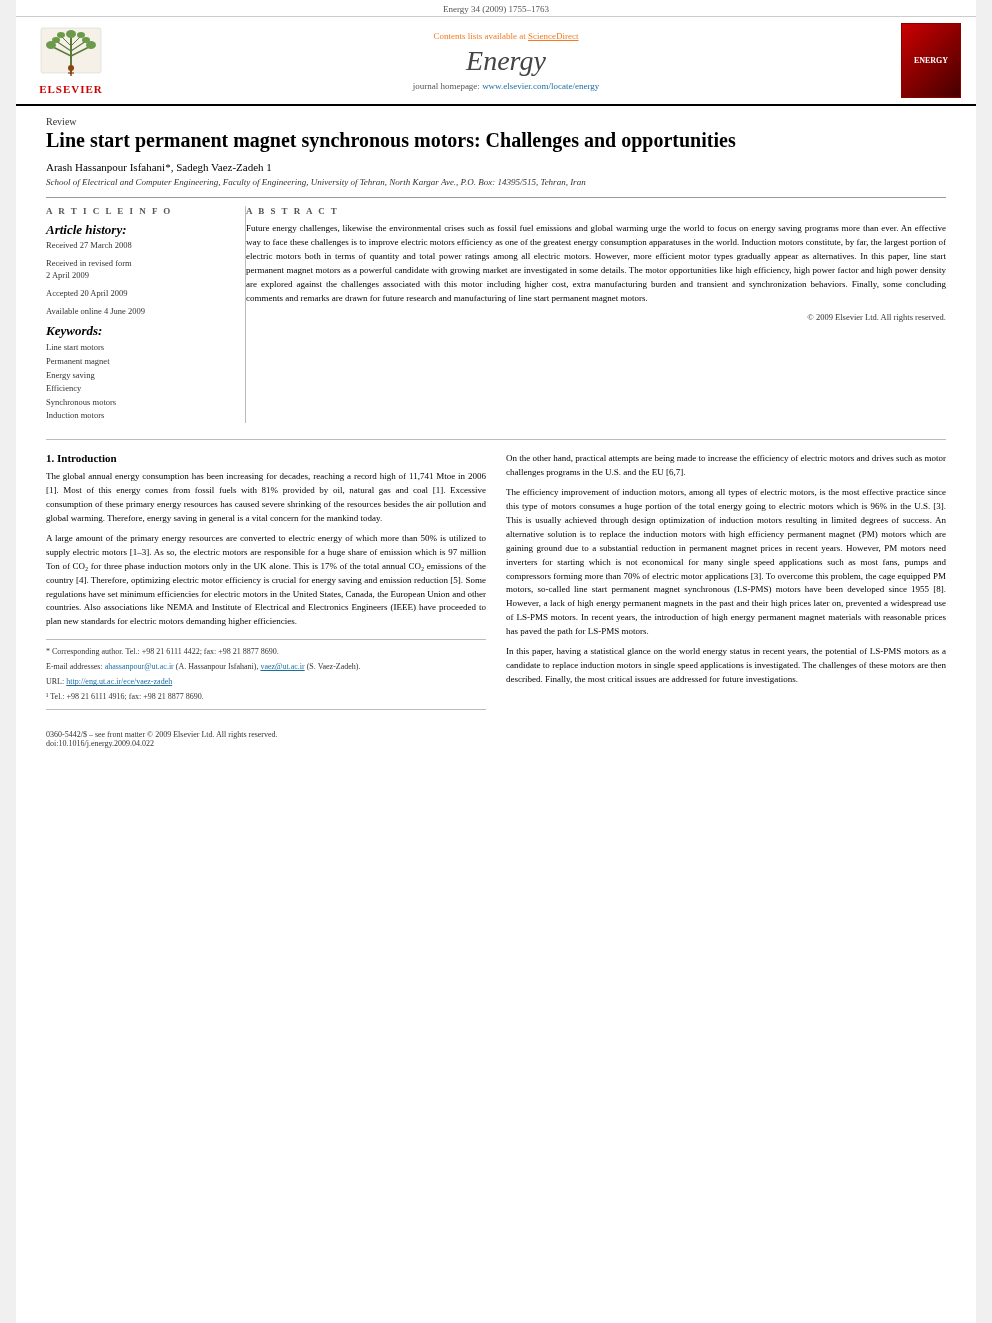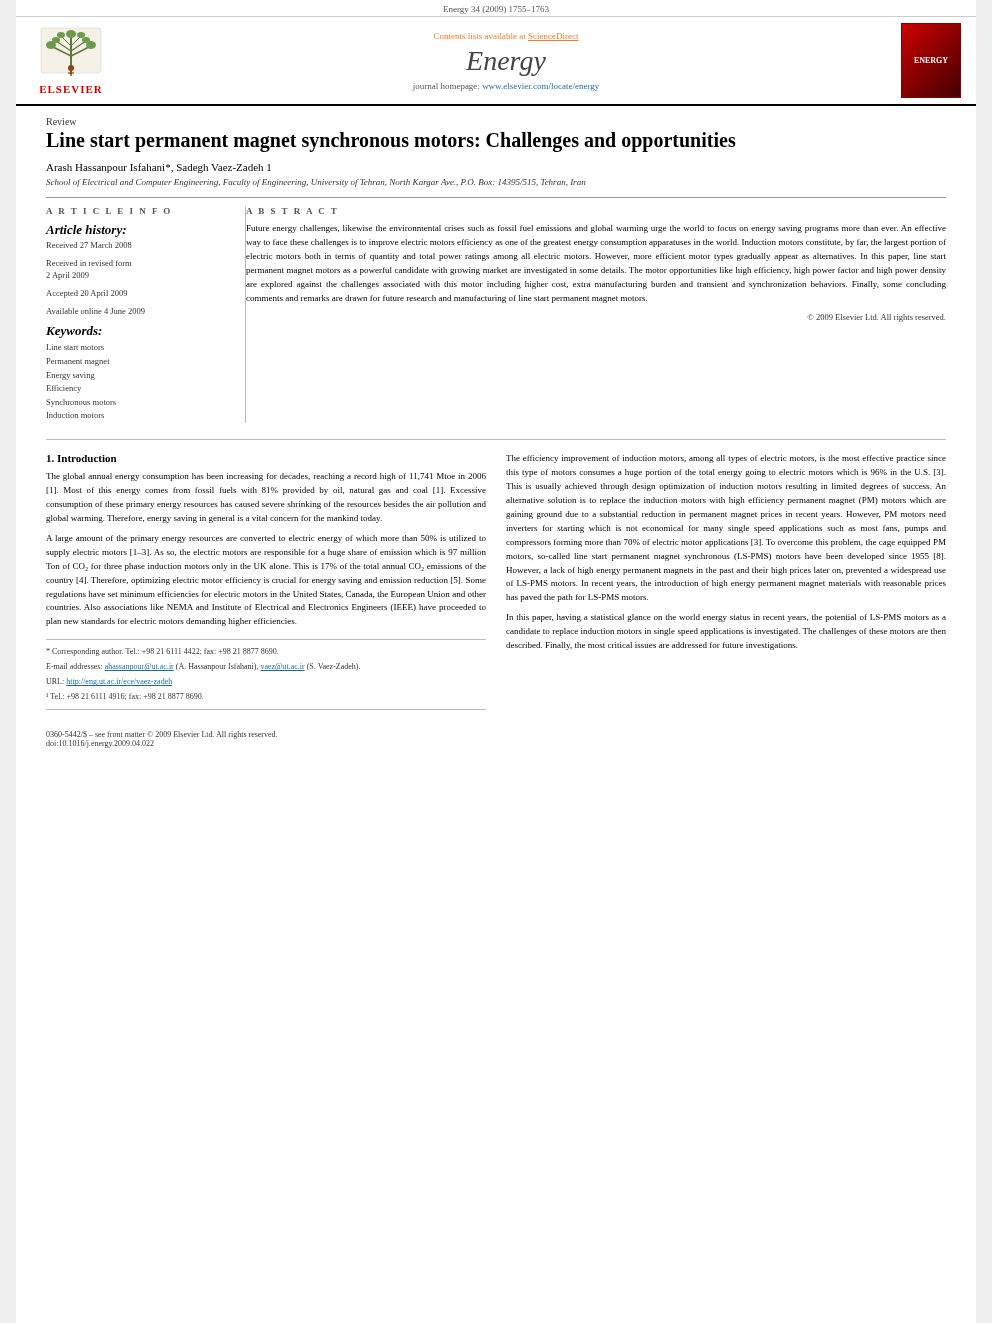--- a/index.html
+++ b/index.html
@@ -319,34 +319,35 @@
 
     <div class="main-columns">
       <div class="col-left">
         <div class="section-heading">1. Introduction</div>
         <div class="body-text">The global annual energy consumption has been increasing for decades, reaching a record high of 11,741 Mtoe in 2006 [1]. Most of this energy comes from fossil fuels with 81% provided by oil, natural gas and coal [1]. Excessive consumption of these primary energy resources has caused severe shrinking of the resources besides the air pollution and global warming. Therefore, energy saving in general is a vital concern for the mankind today.</div>
         <div class="body-text">A large amount of the primary energy resources are converted to electric energy of which more than 50% is utilized to supply electric motors [1–3]. As so, the electric motors are responsible for a huge share of emission which is 97 million Ton of CO₂ for three phase induction motors only in the UK alone. This is 17% of the total annual CO₂ emissions of the country [4]. Therefore, optimizing electric motor efficiency is crucial for energy saving and emission reduction [5]. Some regulations have set minimum efficiencies for electric motors in the United States, Canada, the European Union and other countries. Also associations like NEMA and Institute of Electrical and Electronics Engineers (IEEE) have proceeded to plan new standards for electric motors demanding higher efficiencies.</div>
 
         <div class="footnote-section">
           <div class="footnote-text">* Corresponding author. Tel.: +98 21 6111 4422; fax: +98 21 8877 8690.</div>
           <div class="footnote-text">
-            <span>E-mail addresses: </span><span style="color:#1a6ea0; text-decoration:underline; cursor:pointer;">ahassanpour@ut.ac.ir</span><span> (A. Hassanpour Isfahani), </span><span style="color:#1a6ea0; text-decoration:underline; cursor:pointer;">vaez@ut.ac.ir</span><span> (S. Vaez-Zadeh).</span>
+            <span>E-mail addresses: </span><span style="color:#1a6ea0; cursor:pointer;">ahassanpour@ut.ac.ir</span><span> (A. Hassanpour Isfahani), </span><span style="color:#1a6ea0; text-decoration:underline; cursor:pointer;">vaez@ut.ac.ir</span><span> (S. Vaez-Zadeh).</span>
           </div>
           <div class="footnote-text">
             <span>URL: </span><span style="color:#1a6ea0; text-decoration:underline; cursor:pointer;">http://eng.ut.ac.ir/ece/vaez-zadeh</span>
           </div>
           <div class="footnote-text">¹ Tel.: +98 21 6111 4916; fax: +98 21 8877 8690.</div>
         </div>
 
         <div class="doi-section">
           <div class="doi-text">0360-5442/$ – see front matter © 2009 Elsevier Ltd. All rights reserved.</div>
           <div class="doi-text">doi:10.1016/j.energy.2009.04.022</div>
         </div>
       </div>
 
       <div class="col-right">
+        <div class="body-text">On the other hand, practical attempts are being made to increase the efficiency of electric motors and drives such as motor challenges programs in the U.S. and the EU [6,7].</div>
         <div class="body-text">The efficiency improvement of induction motors, among all types of electric motors, is the most effective practice since this type of motors consumes a huge portion of the total energy going to electric motors which is 96% in the U.S. [3]. This is usually achieved through design optimization of induction motors resulting in limited degrees of success. An alternative solution is to replace the induction motors with high efficiency permanent magnet (PM) motors which are gaining ground due to a substantial reduction in permanent magnet prices in recent years. However, PM motors need inverters for starting which is not economical for many single speed applications such as most fans, pumps and compressors forming more than 70% of electric motor applications [3]. To overcome this problem, the cage equipped PM motors, so-called line start permanent magnet synchronous (LS-PMS) motors have been developed since 1955 [8]. However, a lack of high energy permanent magnets in the past and their high prices later on, prevented a widespread use of LS-PMS motors. In recent years, the introduction of high energy permanent magnet materials with reasonable prices has paved the path for LS-PMS motors.</div>
         <div class="body-text">In this paper, having a statistical glance on the world energy status in recent years, the potential of LS-PMS motors as a candidate to replace induction motors in single speed applications is investigated. The challenges of these motors are then described. Finally, the most critical issues are addressed for future investigations.</div>
       </div>
     </div>
 
   </div>
 </div>
 
 </body></html>

